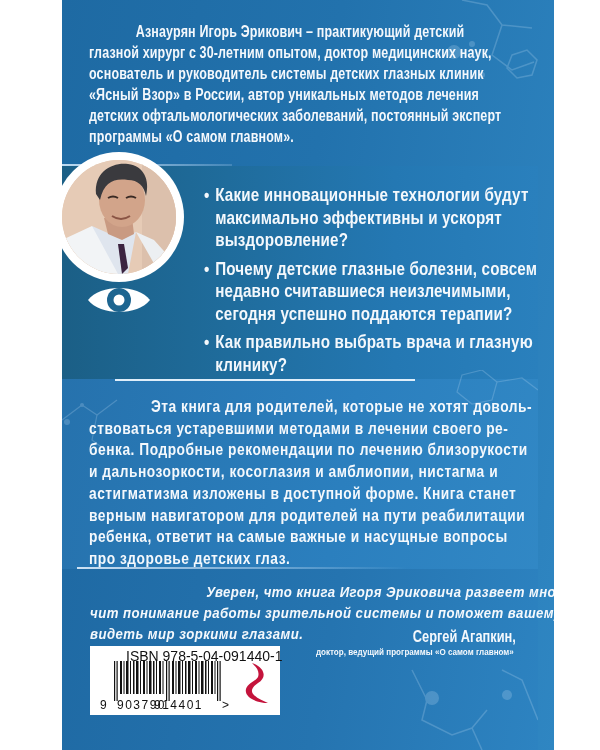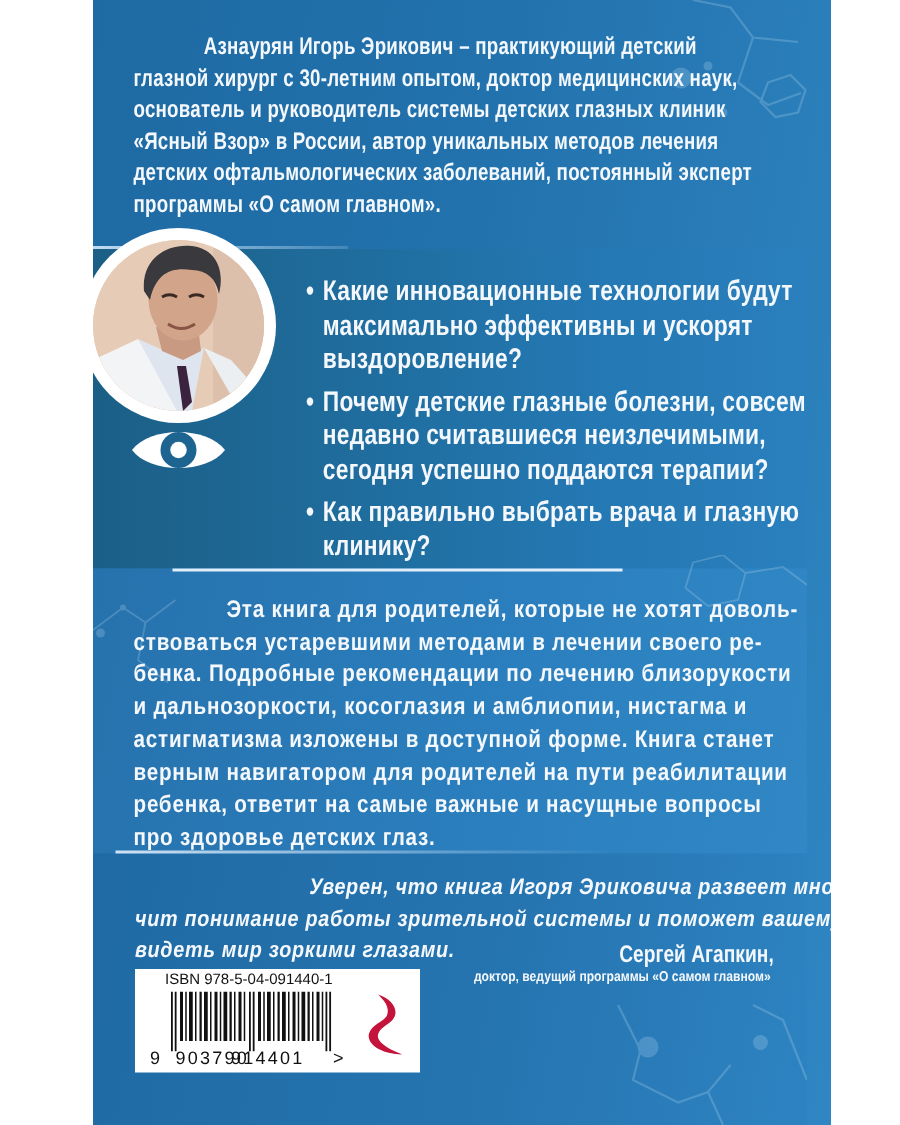--- a/index.html
+++ b/index.html
@@ -56,21 +56,21 @@
   }
   .portrait {
     position: absolute; left: 0; top: 160px; width: 114px; height: 114px; border-radius: 50%;
     overflow: hidden; background: #e4c9b4;
   }
   .eye { position: absolute; left: 24px; top: 282px; }
 
   .barcode-box {
     position: absolute; left: 28px; top: 646px; width: 190px; height: 69px; background: #ffffff;
   }
-  .isbn { position: absolute; left: 20px; top: 2px; font-size: 10px; color: #111; font-family: "Liberation Sans", sans-serif; white-space: nowrap; }
+  .isbn { position: absolute; left: 36px; top: 2px; font-size: 14px; color: #111; font-family: "Liberation Sans", sans-serif; white-space: nowrap; }
   .bars { position: absolute; left: 20px; top: 15px; }
   .bcnum { position: absolute; top: 52px; font-size: 12px; color: #111; font-family: "Liberation Sans", sans-serif; }
   .logo { position: absolute; left: 152px; top: 15px; }
 </style>
 </head>
 <body>
 
 <div class="cover">
   <div class="band"></div>
   <div class="lower"></div>

